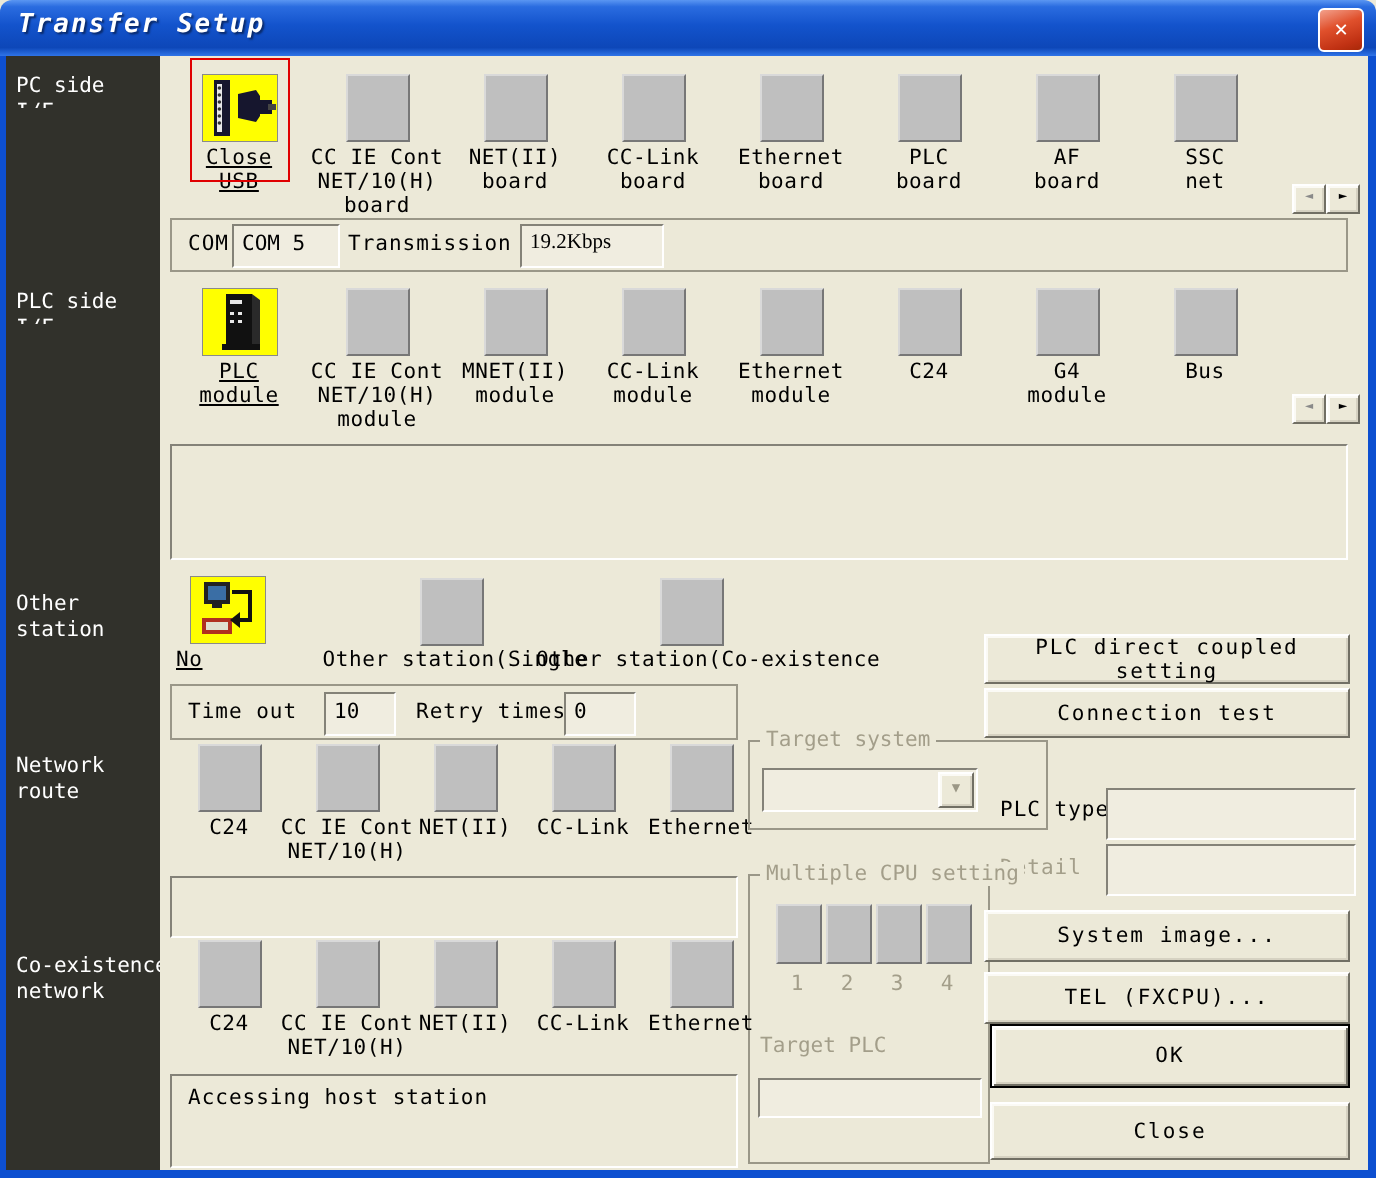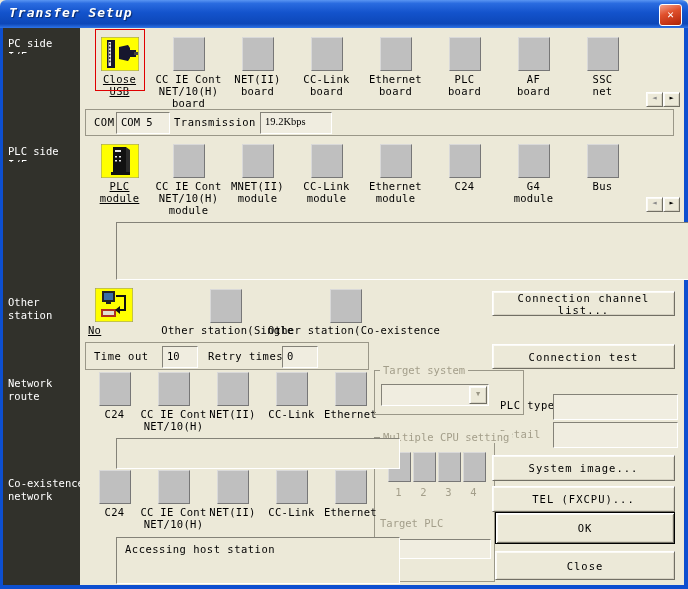--- a/index.html
+++ b/index.html
@@ -21,21 +21,21 @@
   .frame-b{position:absolute;left:0;top:585px;width:688px;height:4px;background:#0d4fd0;}
   
   .sidebar{position:absolute;left:3px;top:28px;width:77px;height:557px;background:#31312b;}
   .side-label{position:absolute;left:5px;color:#fff;white-space:pre;line-height:13px;overflow:hidden;}
   
   .raised{background:#ece9d8;border:1px solid;border-color:#ffffff #716f64 #716f64 #ffffff;
     box-shadow:inset 1px 1px 0 #fbfaf5, inset -1px -1px 0 #d6d2c2;}
   .btn{display:flex;align-items:center;justify-content:center;text-align:center;cursor:pointer;letter-spacing:1px;}
   .btn-default{border:1px solid #000;box-shadow:inset 1px 1px 0 #fff, inset -1px -1px 0 #716f64, inset 2px 2px 0 #fbfaf5, inset -2px -2px 0 #d6d2c2;}
   .sunken{background:#f0ede0;border:1px solid;border-color:#848278 #ffffff #ffffff #848278;}
-  .panel{background:#ece9d8;border:1px solid;border-color:#848278 #ffffff #ffffff #848278;margin-left:31px;}
+  .panel{background:#ece9d8;border:1px solid;border-color:#848278 #ffffff #ffffff #848278;}
   .groupbox{border:1px solid #9a9788;}
   .legend{position:absolute;top:-7px;left:5px;background:#ece9d8;padding:0 3px;color:#a39e8a;white-space:nowrap;}
   .gray{color:#a39e8a;}
   .row{position:absolute;display:flex;}
   .col{position:relative;display:flex;flex-direction:column;align-items:center;}
   .col-w69{width:69px;} .col-w59{width:59px;}
   .iconzone{height:40px;display:flex;align-items:flex-end;}
   .iconzone-s{height:34px;display:flex;align-items:flex-end;}
   .lbl{white-space:pre;text-align:center;line-height:12px;margin-top:2px;letter-spacing:0.3px;}
   .u{text-decoration:underline;}
@@ -246,21 +246,21 @@
   <div class="abs sq" style="left:330px;top:289px;"></div>
   <div class="abs lbl" style="left:268px;top:322px;width:165px;">Other station(Co-existence</div>
 
   <div class="abs groupbox" style="left:85px;top:342px;width:282px;height:26px;">
     <span class="abs field-label" style="left:8px;top:6px;">Time out</span>
     <div class="abs sunken field-text" style="left:76px;top:3px;width:30px;height:18px;">10</div>
     <span class="abs field-label" style="left:122px;top:6px;">Retry times</span>
     <div class="abs sunken field-text" style="left:196px;top:3px;width:30px;height:18px;">0</div>
   </div>
 
-  <div class="abs raised btn" style="left:492px;top:291px;width:181px;height:23px;">Connection channel list...</div>
+  <div class="abs raised btn" style="left:492px;top:317px;width:181px;height:23px;">PLC direct coupled setting</div>
   <div class="abs raised btn" style="left:492px;top:344px;width:181px;height:23px;">Connection test</div>
 
   <div class="row" style="left:85px;top:372px;">
     <div class="col col-w59">
       <div class="iconzone-s">
           <div class="sq"></div>
         </div>
       <div class="lbl">C24</div>
     </div>
     <div class="col col-w59">

